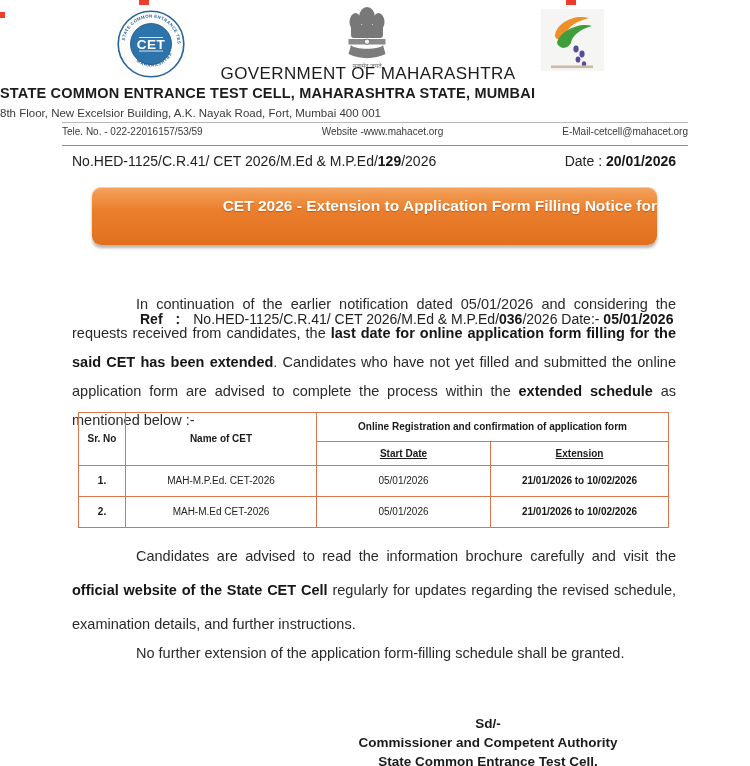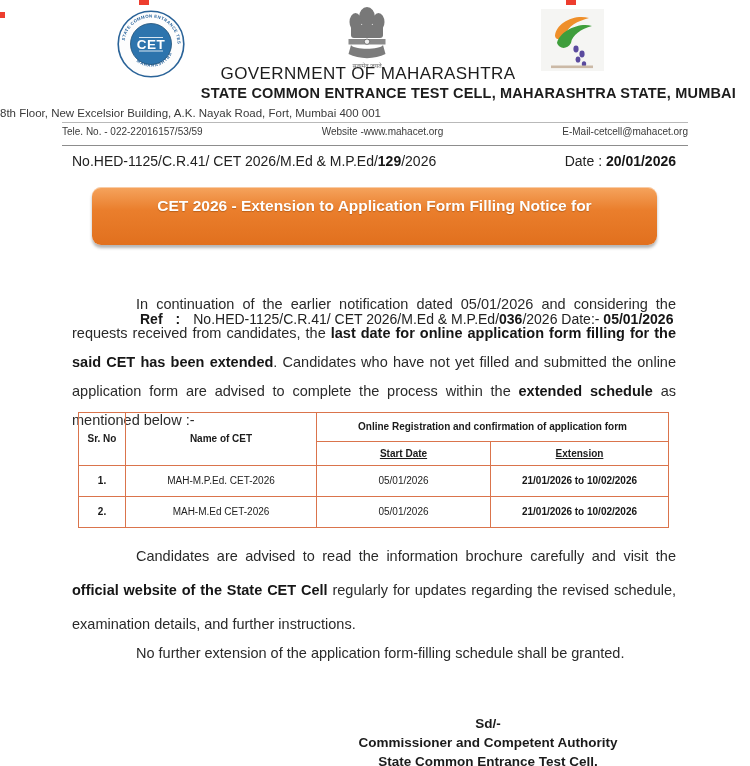--- a/index.html
+++ b/index.html
@@ -10,35 +10,35 @@
   .artifact-1 { left:139px; top:0; width:10px; height:5px; }
   .artifact-2 { left:566px; top:0; width:10px; height:5px; }
   .artifact-3 { left:0; top:12px; width:5px; height:6px; }
 
   .cet-logo { position:absolute; left:117px; top:10px; width:68px; height:68px; }
   .emblem   { position:absolute; left:344px; top:4px; width:46px; height:74px; }
   .right-logo { position:absolute; left:541px; top:9px; width:63px; height:62px; }
 
   .gov-title  { position:absolute; top:64px; left:0; width:736px; text-align:center;
                 font-size:17px; font-weight:normal; letter-spacing:.4px; color:#1c1c1c; }
-  .cell-title { position:absolute; top:85px; left:0; width:736px; text-align:right;
+  .cell-title { position:absolute; top:85px; left:0; width:736px; text-align:left;
                 font-size:14.5px; font-weight:bold; letter-spacing:.2px; color:#1c1c1c; }
   .address    { position:absolute; top:107px; left:0; width:736px; text-align:left;
                 font-size:11.5px; color:#3a3a3a; }
   .tele-row   { position:absolute; top:126px; left:62px; width:626px; display:flex;
                 justify-content:space-between; font-size:10px; color:#3a3a3a; }
   .hline-a { position:absolute; top:122px; left:62px; width:626px; height:1px; background:#b9b9b9; }
   .hline-b { position:absolute; top:145px; left:62px; width:626px; height:1px; background:#8d8d8d; }
 
   .ref-row { position:absolute; top:153px; left:72px; width:604px; display:flex;
              justify-content:space-between; font-size:14px; color:#222; }
   .bold { font-weight:bold; color:#161616; }
 
   .banner { position:absolute; left:92px; top:187px; width:565px; height:58px;
-            border-radius:9px; text-align:center; padding-top:7px;
+            border-radius:9px; text-align:right; padding-top:7px;
             background:linear-gradient(180deg,#f5a45e 0%,#ea7e2c 40%,#e1701e 100%);
             box-shadow:0 3px 3px rgba(90,90,90,.45), inset 0 1px 0 rgba(255,255,255,.45); }
   .banner div { color:#ffffff; font-weight:bold; font-size:15.5px; line-height:23px;
                 white-space:pre-wrap; text-shadow:0 1px 1px rgba(140,70,10,.5); }
 
   .ref2 { position:absolute; top:264px; left:140px; width:540px; font-size:14px; color:#222;margin-top:47px; }
   .ref2 .lbl { font-weight:bold; color:#161616; }
   .ref2 .col { display:inline-block; margin:0 13px; }
 
   .para { position:absolute; left:72px; width:604px; font-size:14.5px; color:#2a2a2a;

